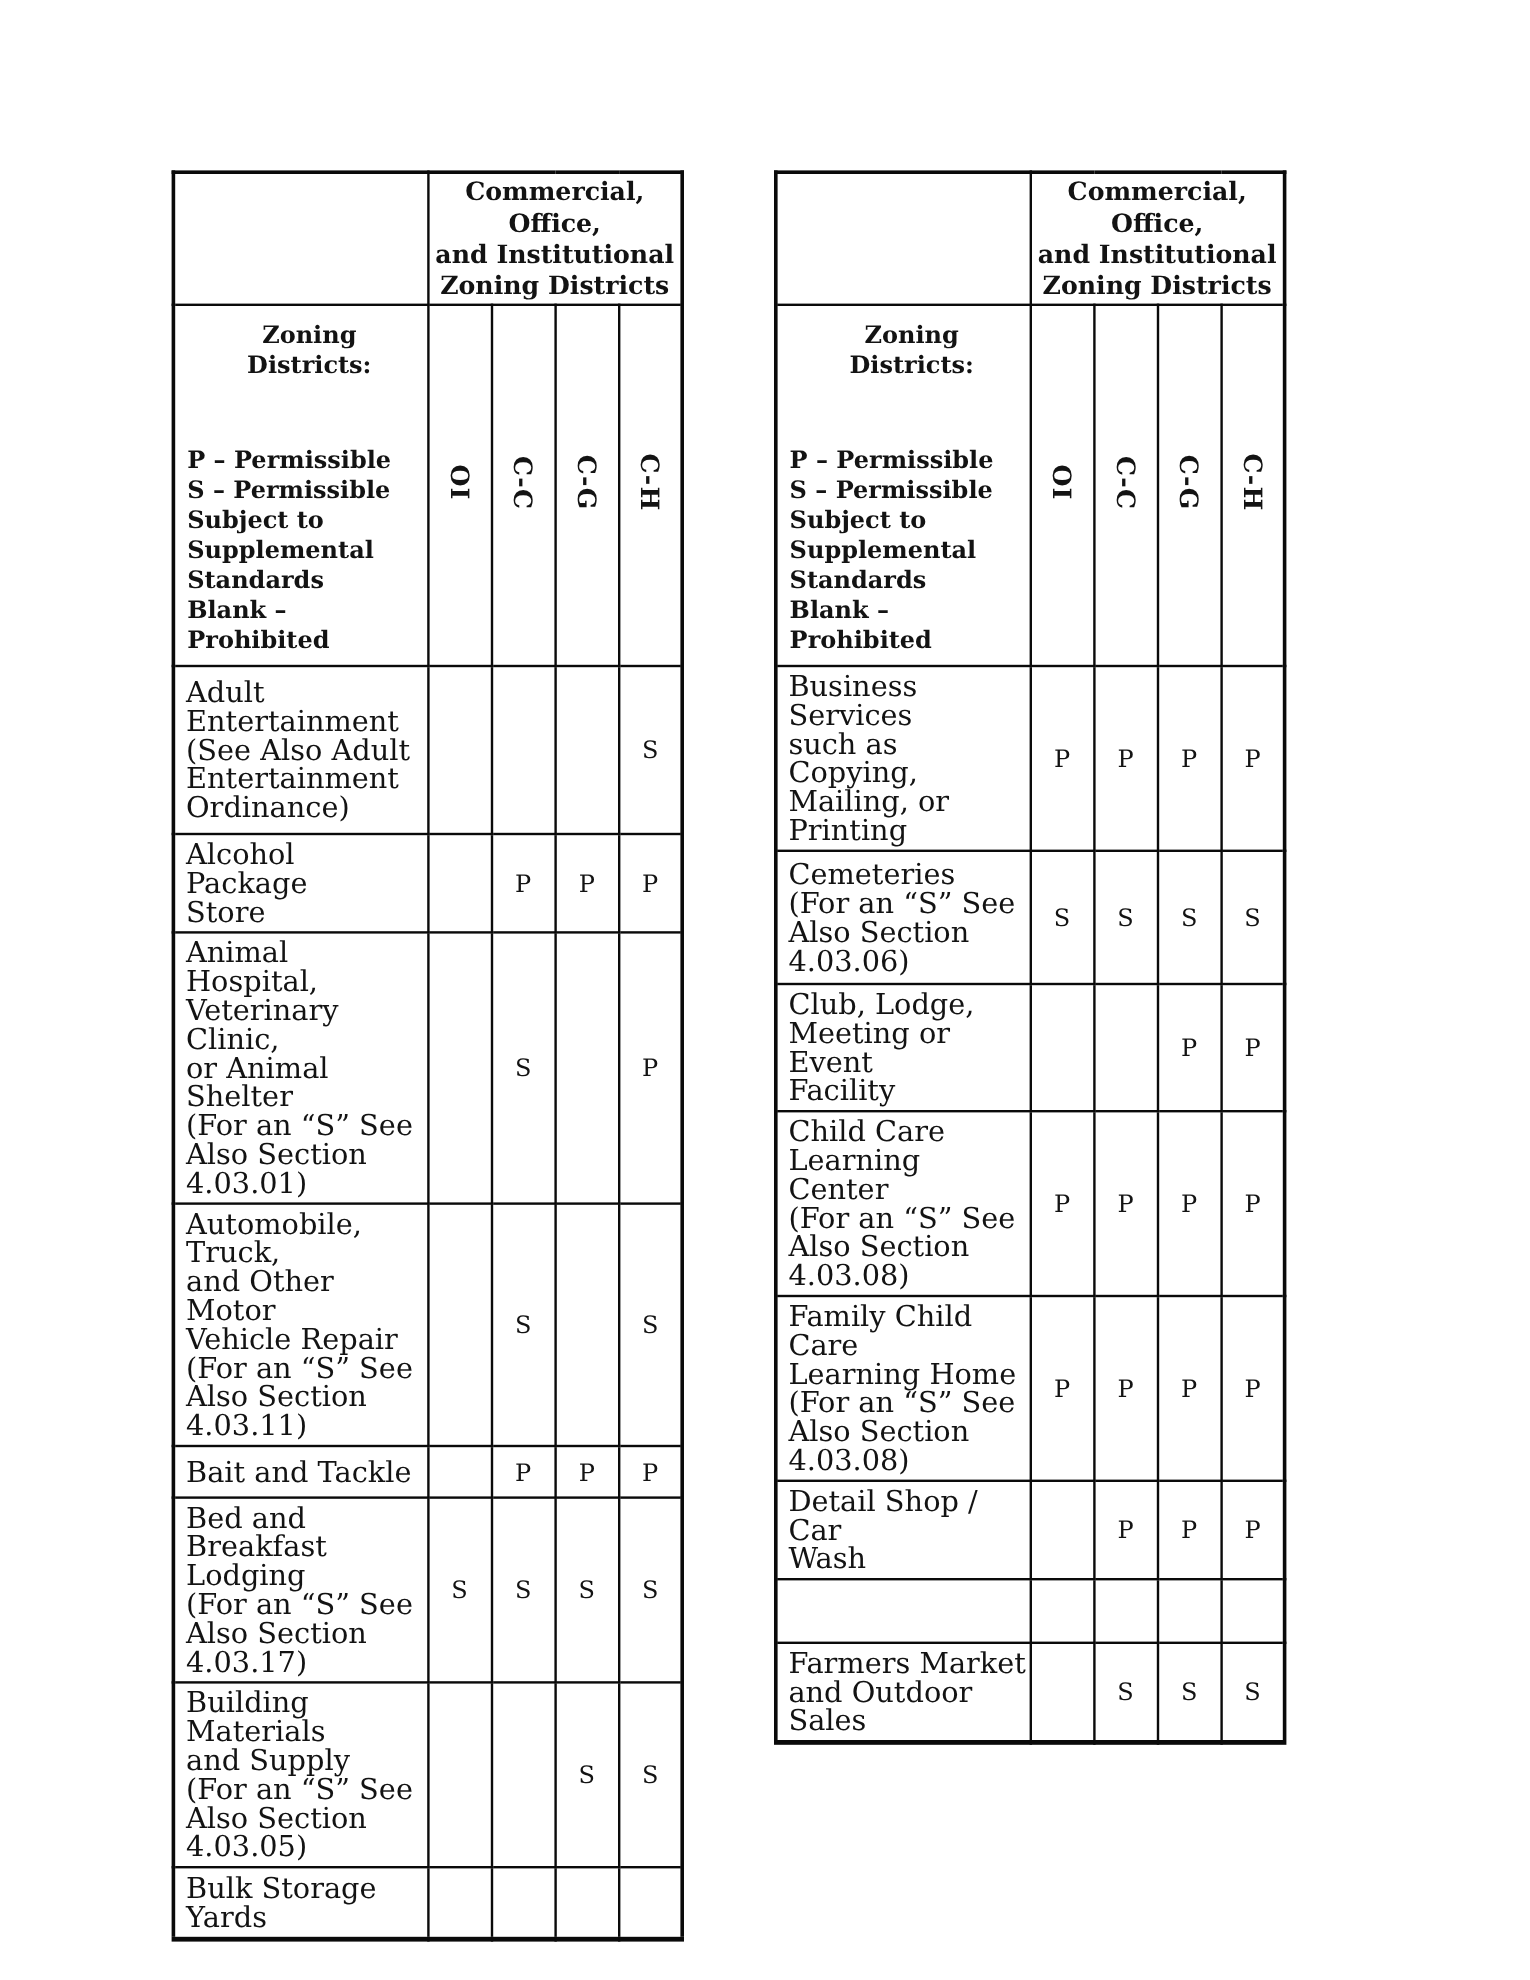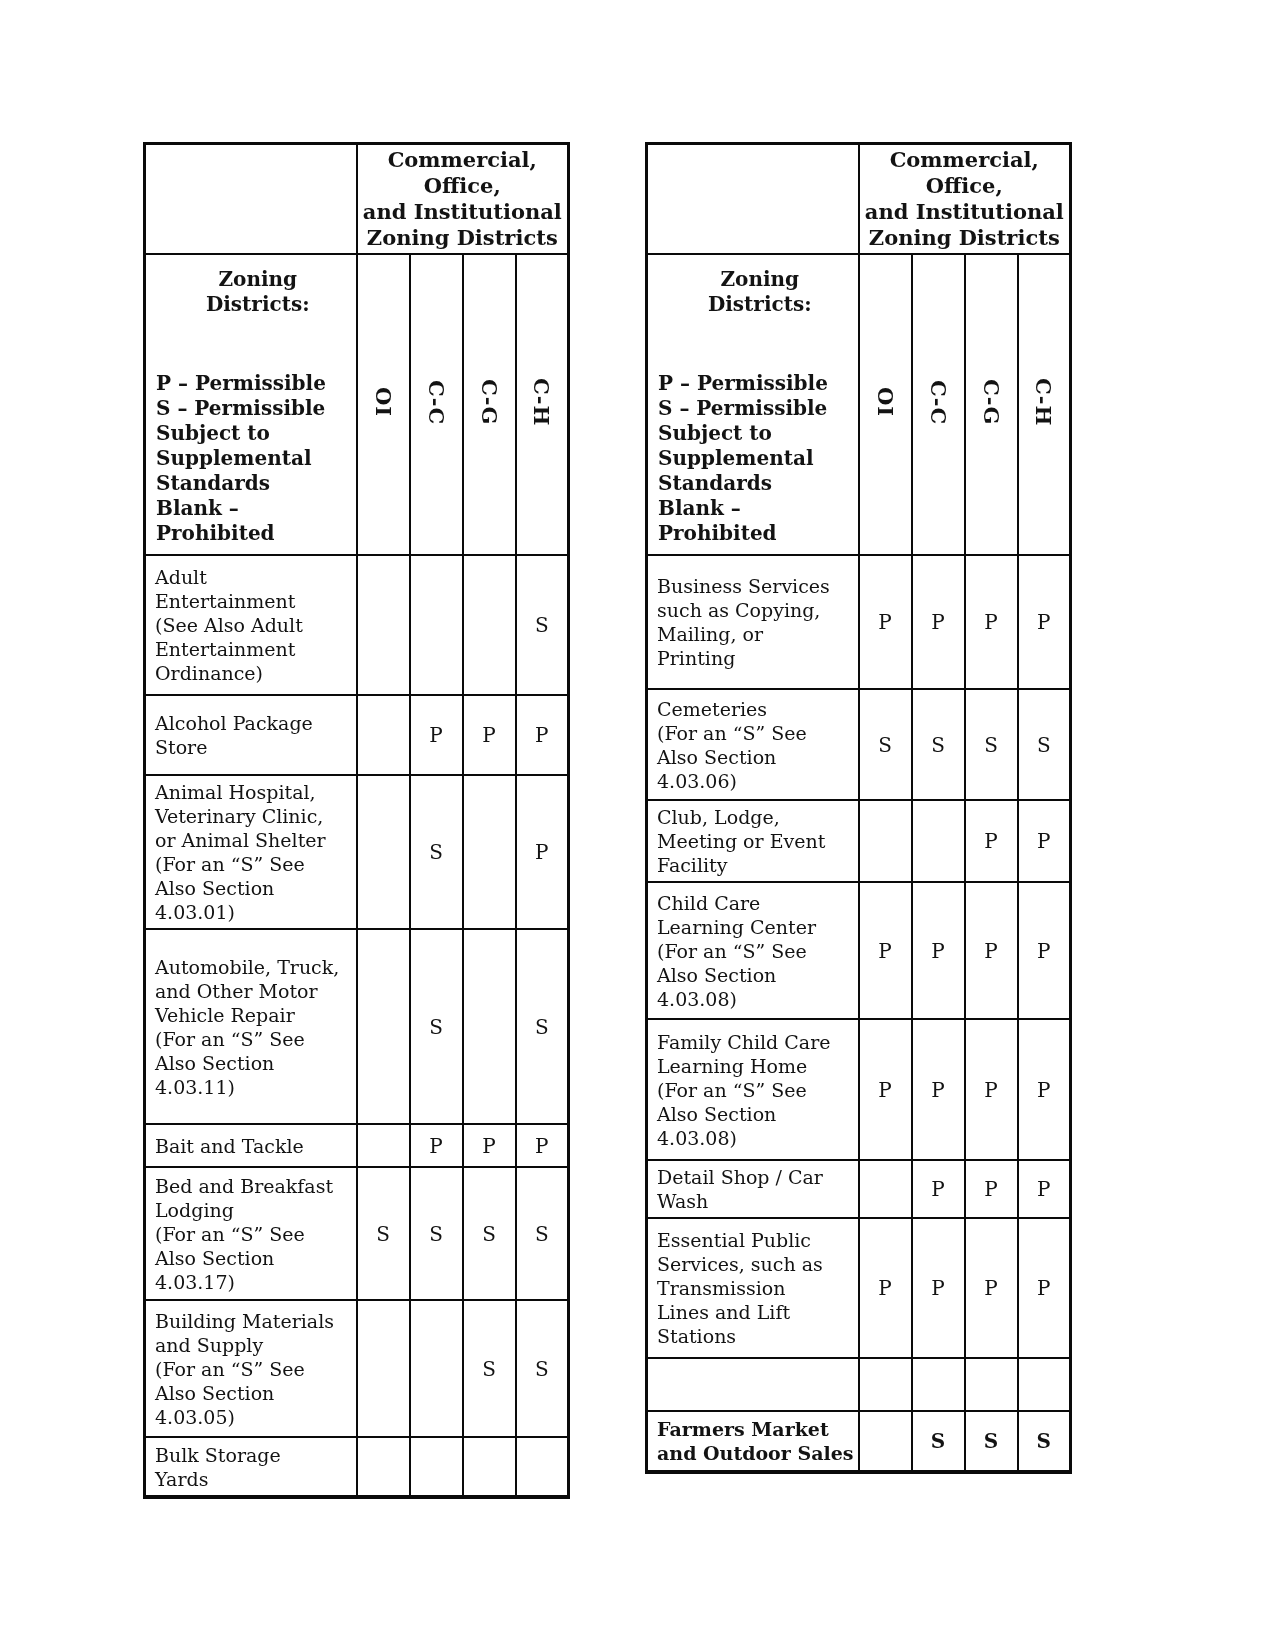--- a/index.html
+++ b/index.html
@@ -67,21 +67,21 @@
     font-weight: bold;
     font-size: 21px;
     letter-spacing: 1px;
     line-height: 1;
     white-space: nowrap;
   }
 
   
   td.use-label {
     vertical-align: middle;
-    font-size: 19px;
+    font-size: 24px;
     line-height: 24px;
     padding: 4px 2px 4px 9px;
     margin-left: 48px;
   }
   td.val-cell {
     text-align: center;
     vertical-align: middle;
     font-size: 20px;
   }
 </style>
@@ -256,35 +256,28 @@
           <td class="val-cell">P</td>
           <td class="val-cell">P</td>
         </tr>
         <tr style="height: 57px;">
           <td class="use-label">Detail Shop / Car<br>Wash</td>
           <td class="val-cell"></td>
           <td class="val-cell">P</td>
           <td class="val-cell">P</td>
           <td class="val-cell">P</td>
         </tr>
-        <tr style="height: 140px;">
-          <td class="use-label">Essential Public<br>Services, such as<br>Transmission<br>Lines and Lift<br>Stations</td>
-          <td class="val-cell">P</td>
-          <td class="val-cell">P</td>
-          <td class="val-cell">P</td>
-          <td class="val-cell">P</td>
-        </tr>
         <tr style="height: 53px;">
           <td class="use-label"></td>
           <td class="val-cell"></td>
           <td class="val-cell"></td>
           <td class="val-cell"></td>
           <td class="val-cell"></td>
         </tr>
-        <tr style="height: 61px; font-weight: bold;">
+        <tr style="height: 61px;">
           <td class="use-label">Farmers Market<br>and Outdoor Sales</td>
           <td class="val-cell"></td>
           <td class="val-cell">S</td>
           <td class="val-cell">S</td>
           <td class="val-cell">S</td>
         </tr>
       </tbody>
   </table>
 
 </div>

